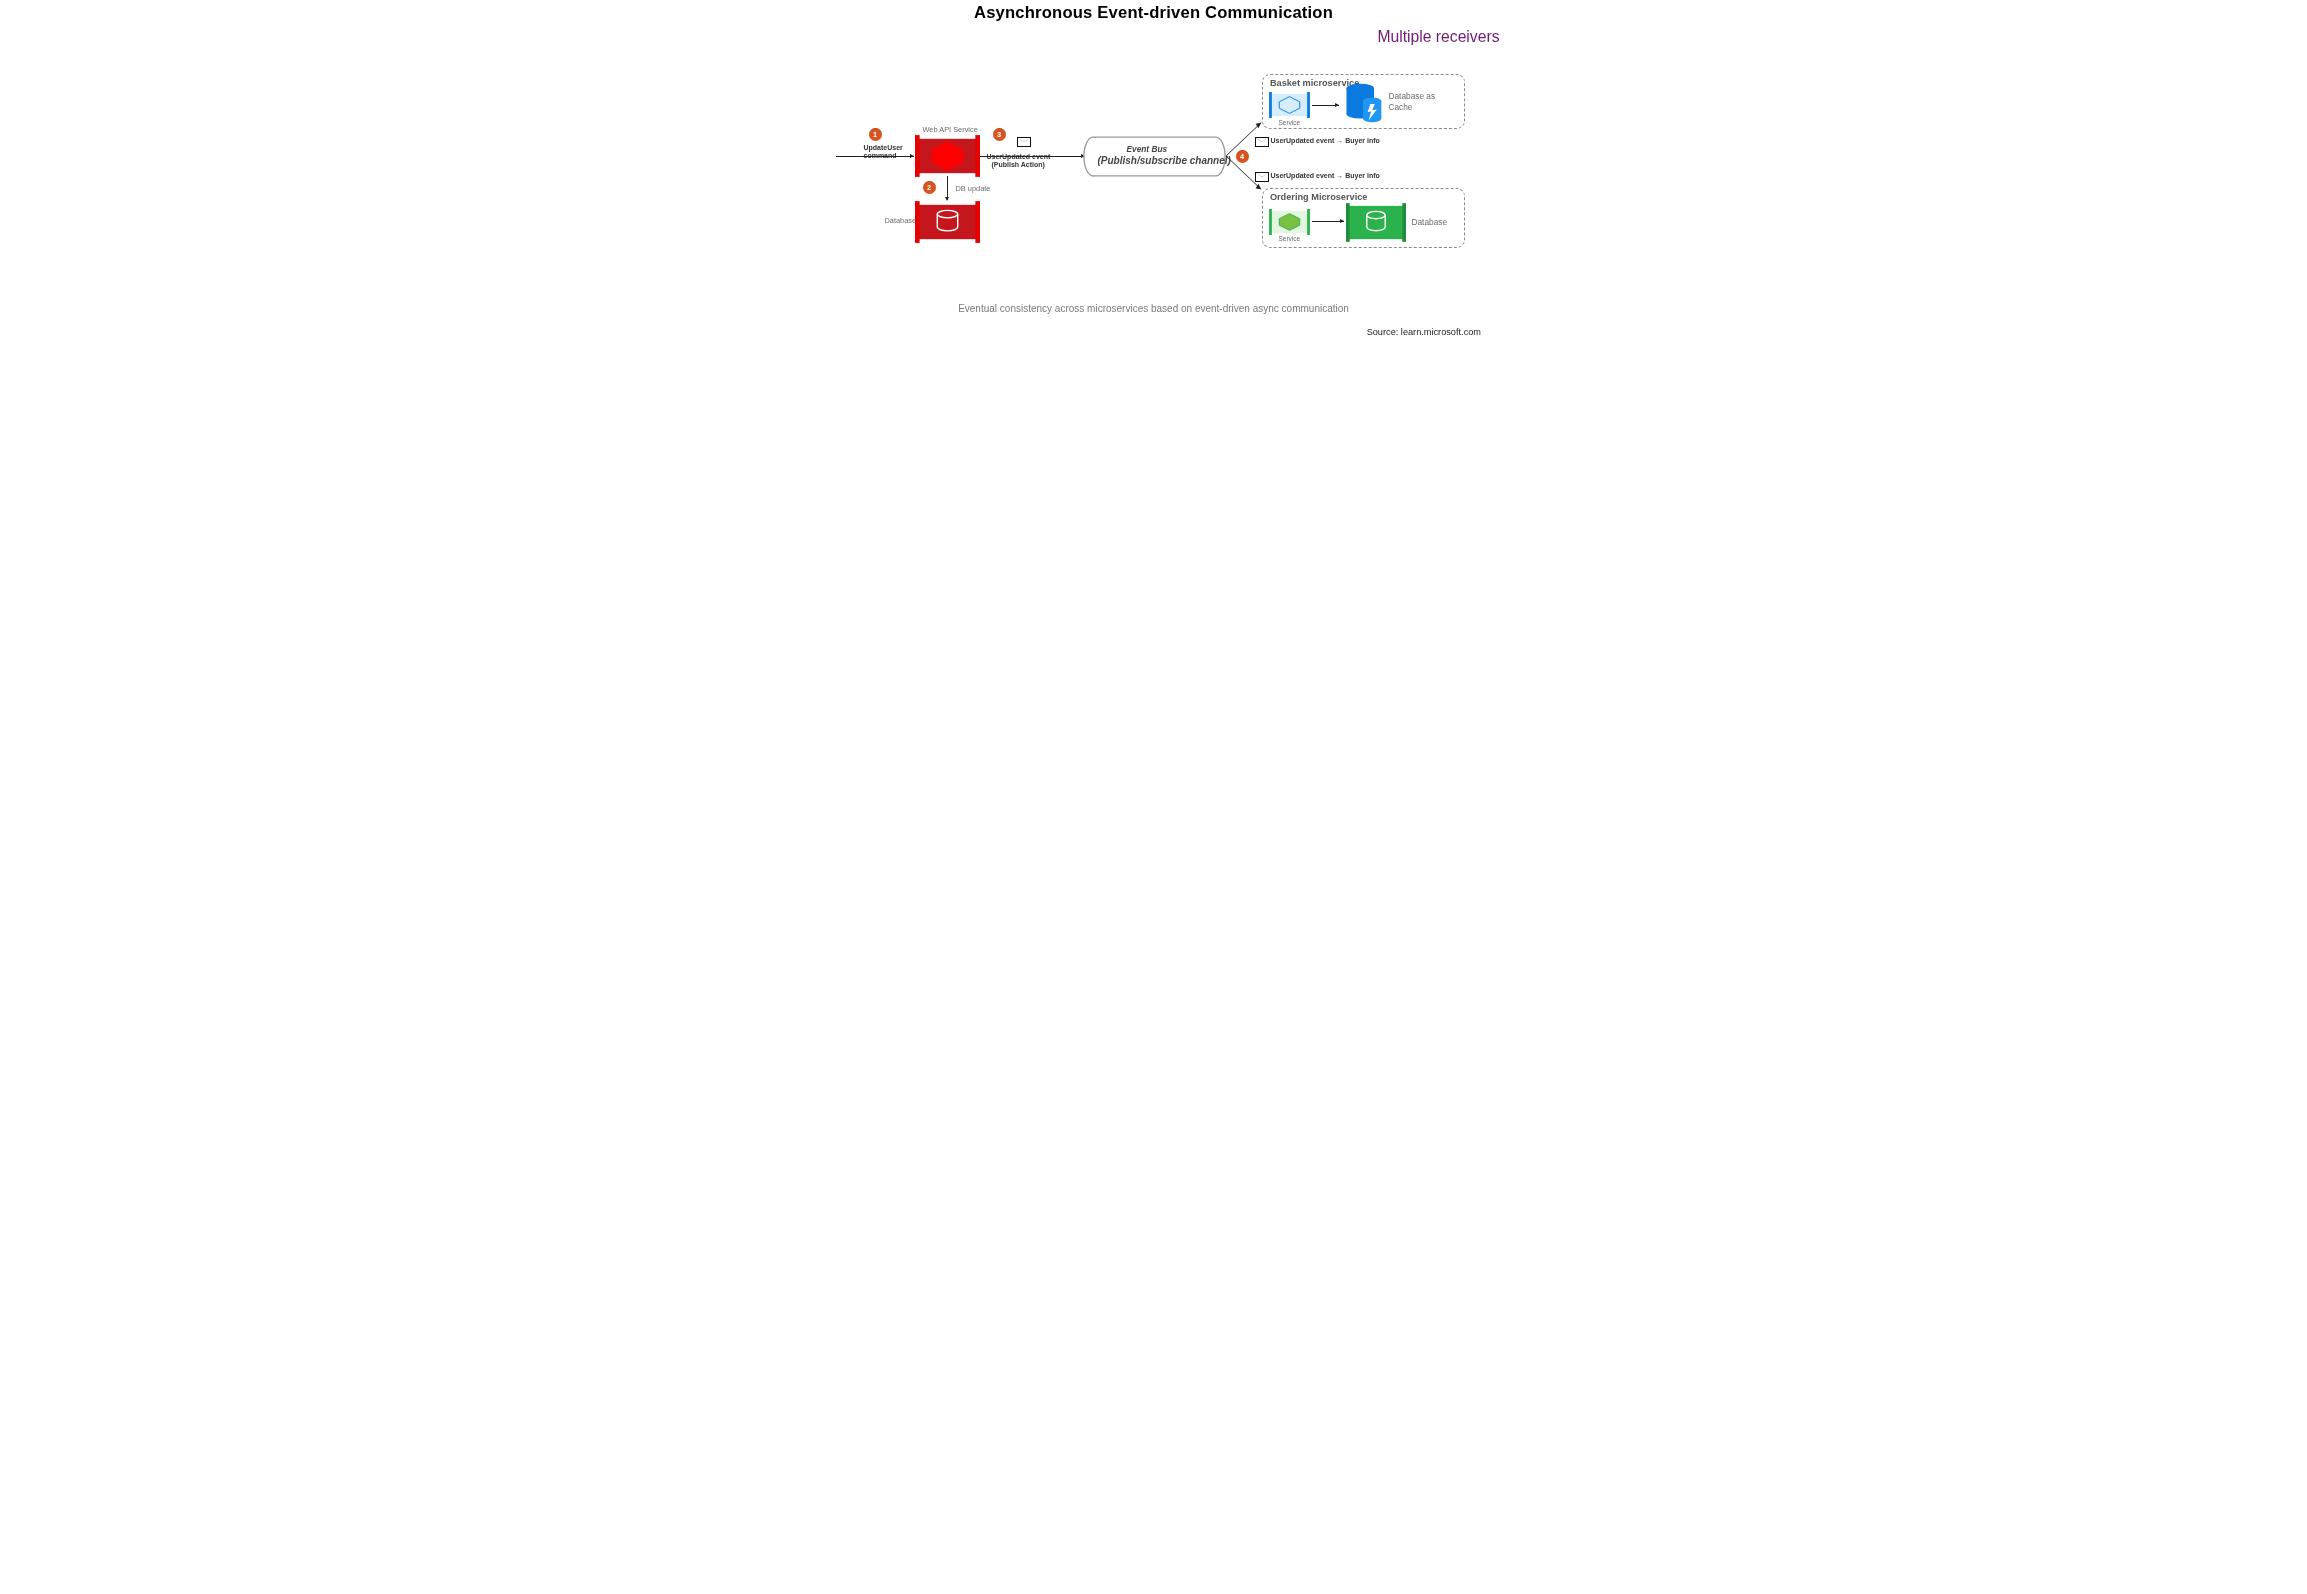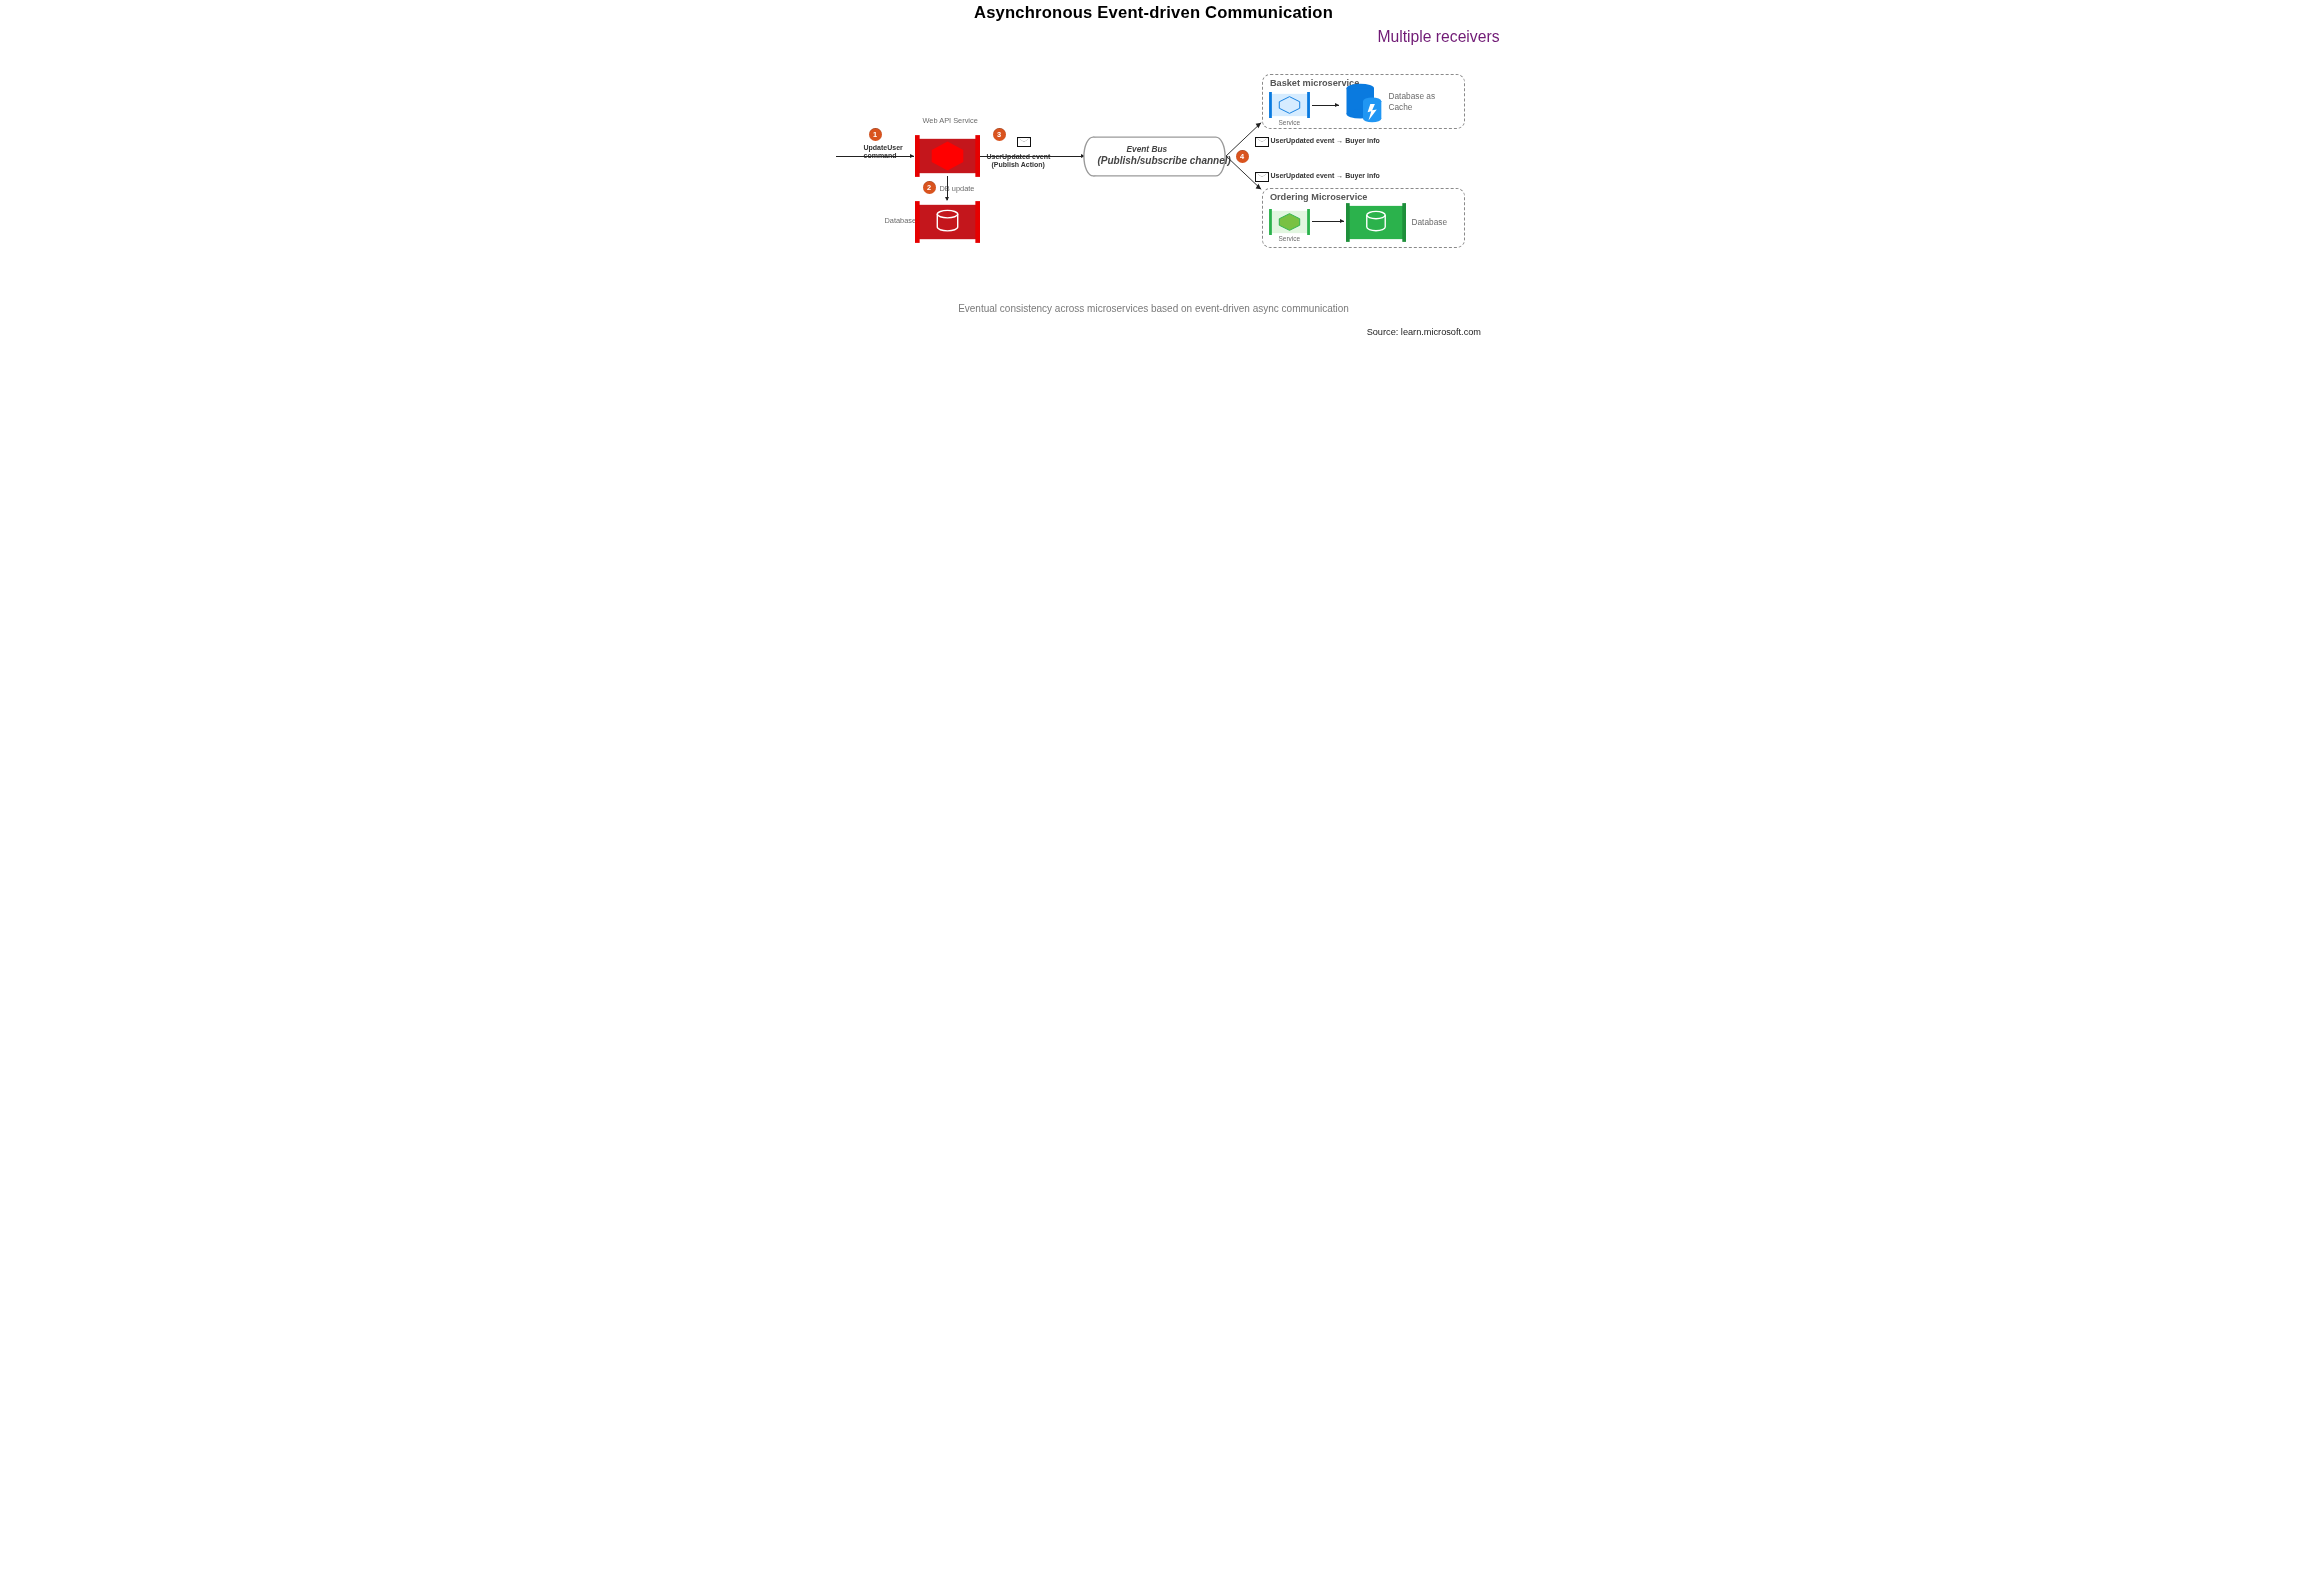--- a/index.html
+++ b/index.html
@@ -153,36 +153,36 @@
   <div class="title-main">Asynchronous Event-driven Communication</div>
   <div class="title-sub">Multiple receivers</div>
 
 
   <div class="step" style="left:61px; top:128px;">1</div>
   <div class="lbl dark" style="left:56px; top:144px; font-size:7px;">UpdateUser</div>
   <div class="lbl dark" style="left:56px; top:152px; font-size:7px;">command</div>
 
   <div class="arrow" style="left:28px; top:156px; width:78px;"></div>
 
-  <div class="lbl" style="left:115px; top:116px;">Web API Service</div>
+  <div class="lbl" style="left:115px; top:125px;">Web API Service</div>
 
   <svg class="svc" style="left:107px; top:135px;" width="65" height="42" viewBox="0 0 140 90">
     <rect x="0" y="8" width="140" height="74" fill="#c4161c"></rect>
     <rect x="0" y="0" width="10" height="90" fill="#e60000"></rect>
     <rect x="130" y="0" width="10" height="90" fill="#e60000"></rect>
     <polygon points="70,14 104,32 104,58 70,76 36,58 36,32" fill="#ff0000"></polygon>
   </svg>
 
   <div class="step" style="left:185px; top:128px;">3</div>
   <div class="envelope" style="left:209px; top:137px;"></div>
   <div class="lbl dark" style="left:179px; top:153px; font-size:7px;">UserUpdated event</div>
   <div class="lbl dark" style="left:184px; top:161px; font-size:7px;">(Publish Action)</div>
 
   <div class="step" style="left:115px; top:181px;">2</div>
-  <div class="lbl" style="left:132px; top:184px;">DB update</div>
+  <div class="lbl" style="left:148px; top:184px;">DB update</div>
 
   <div class="arrow v" style="left:139px; top:176px; height:24px;"></div>
 
   <div class="lbl" style="left:77px; top:216px;">Database</div>
   <svg class="svc" style="left:107px; top:201px;" width="65" height="42" viewBox="0 0 140 90">
     <rect x="0" y="8" width="140" height="74" fill="#c4161c"></rect>
     <rect x="0" y="0" width="10" height="90" fill="#e60000"></rect>
     <rect x="130" y="0" width="10" height="90" fill="#e60000"></rect>
 
     <ellipse cx="70" cy="28" rx="22" ry="8" fill="none" stroke="#fff" stroke-width="3"></ellipse>

